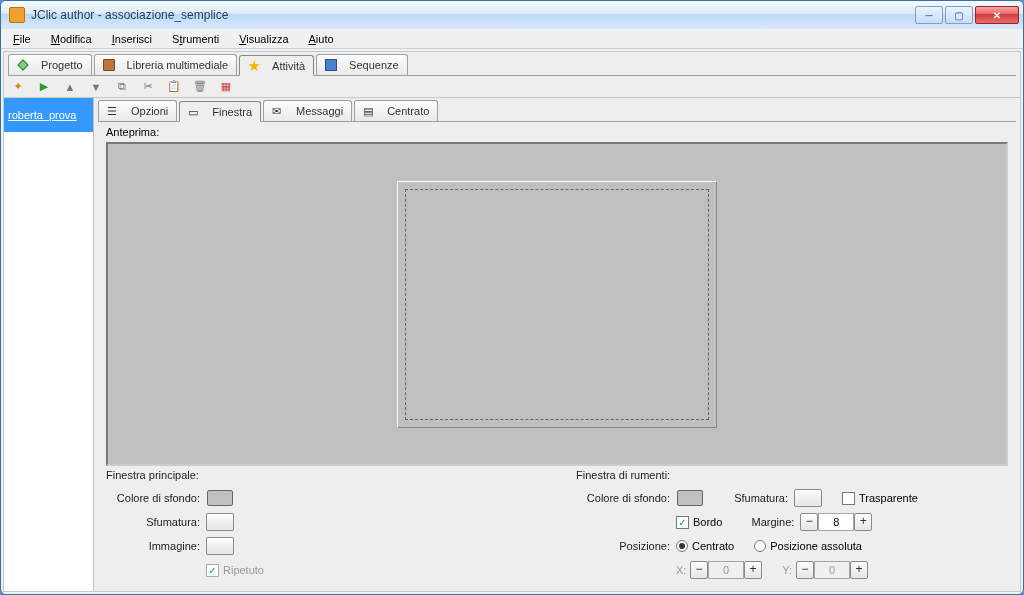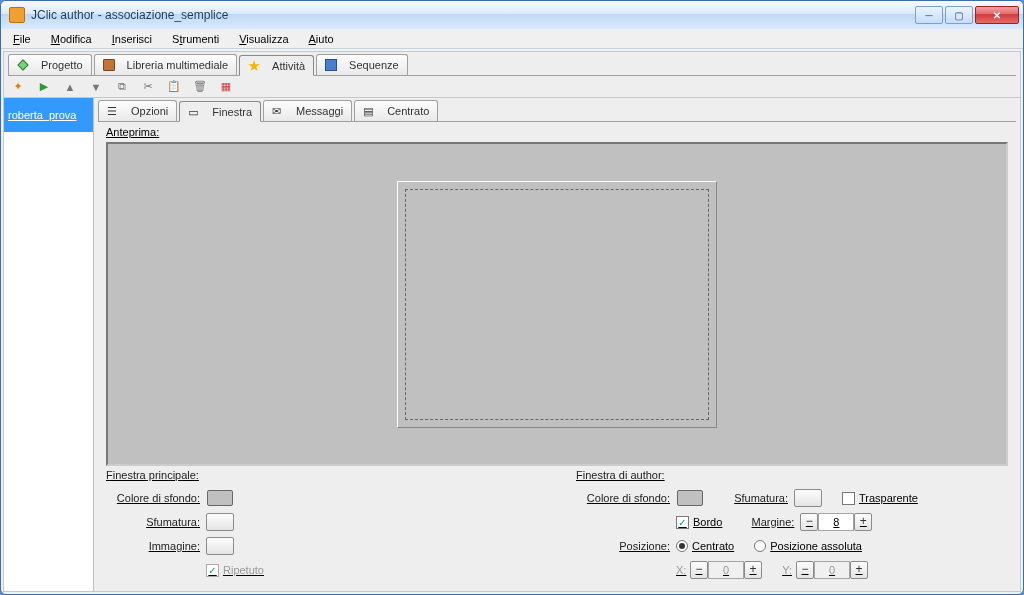--- a/index.html
+++ b/index.html
@@ -24,21 +24,21 @@
 .ticon.star { background: #f5b400; clip-path: polygon(50% 0,61% 35%,98% 35%,68% 57%,79% 91%,50% 70%,21% 91%,32% 57%,2% 35%,39% 35%); }
 .ticon.seq { background: #4a7fcf; border: 1px solid #2a4f8f; }
 .tabline { height: 1px; background: #a0a0a0; margin: 0 4px; }
 .toolbar { height: 22px; display: flex; align-items: center; gap: 10px; padding: 2px 6px; border-bottom: 1px solid #c8c8c8; }
 .tool { width: 16px; height: 16px; display: inline-flex; align-items: center; justify-content: center; color: #777; cursor: default; }
 .main { flex: 1; display: flex; }
 .sidebar { width: 90px; border-right: 1px solid #c0c0c0; background: #fff; }
 .sidebar .item { background: #3399ff; color: #fff; padding: 11px 4px; font-size: 11px; text-decoration: underline; }
 .rightpane { flex: 1; display: flex; flex-direction: column; }
 .subtabs { display: flex; margin: 2px 4px 0 4px; }
-.body { flex: 1; padding: 4px 8px; display: flex; flex-direction: column; overflow: hidden; border-top: 1px solid #a0a0a0; margin: 0 4px 4px 4px; text-decoration: underline; }
+.body { flex: 1; padding: 4px 8px; display: flex; flex-direction: column; overflow: hidden; border-top: 1px solid #a0a0a0; margin: 0 4px 4px 4px; }
 .preview { flex: 1; border: 2px inset #ccc; background: #c0c0c0; display: flex; align-items: center; justify-content: center; margin-top: 4px; }
 .preview-inner { width: 320px; height: 247px; border: 1px solid #888; border-top-color: #fff; border-left-color: #fff; background: #c0c0c0; position: relative; }
 .preview-inner::after { content: ""; position: absolute; inset: 7px; border: 1px dashed #666; }
 .panels { display: flex; margin-top: 3px; gap: 38px; }
 .panel { flex: 1; }
 .panel .ptitle { margin-bottom: 6px; color: #222; }
 .row { display: flex; align-items: center; height: 22px; margin-bottom: 2px; }
 .row label { width: 100px; text-align: right; padding-right: 6px; color: #222; }
 .cbtn { width: 28px; height: 18px; background: linear-gradient(#fdfdfd,#e4e4e4); border: 1px solid #8a8a8a; border-radius: 2px; }
 .cbtn.swatch { width: 26px; height: 16px; background: #c0c0c0; border: 1px solid #666; margin: 0 1px; }
@@ -159,21 +159,21 @@
                 <span class="cbtn"></span>
               </div>
               <div class="row">
                 <label></label>
                 <span class="chk disabled">✓</span>
                 <span class="muted">Ripetuto</span>
               </div>
             </div>
 
             <div class="panel">
-              <div class="ptitle">Finestra di author:</div>
+              <div class="ptitle">Finestra di rumenti:</div>
               <div class="row">
                 <label>Colore di sfondo:</label>
                 <span class="cbtn swatch"></span>
                 <span class="sep"></span>
                 <label style="width:70px;">Sfumatura:</label>
                 <span class="cbtn"></span>
                 <span class="sep"></span>
                 <span class="chk"></span>
                 <span>Trasparente</span>
               </div>

